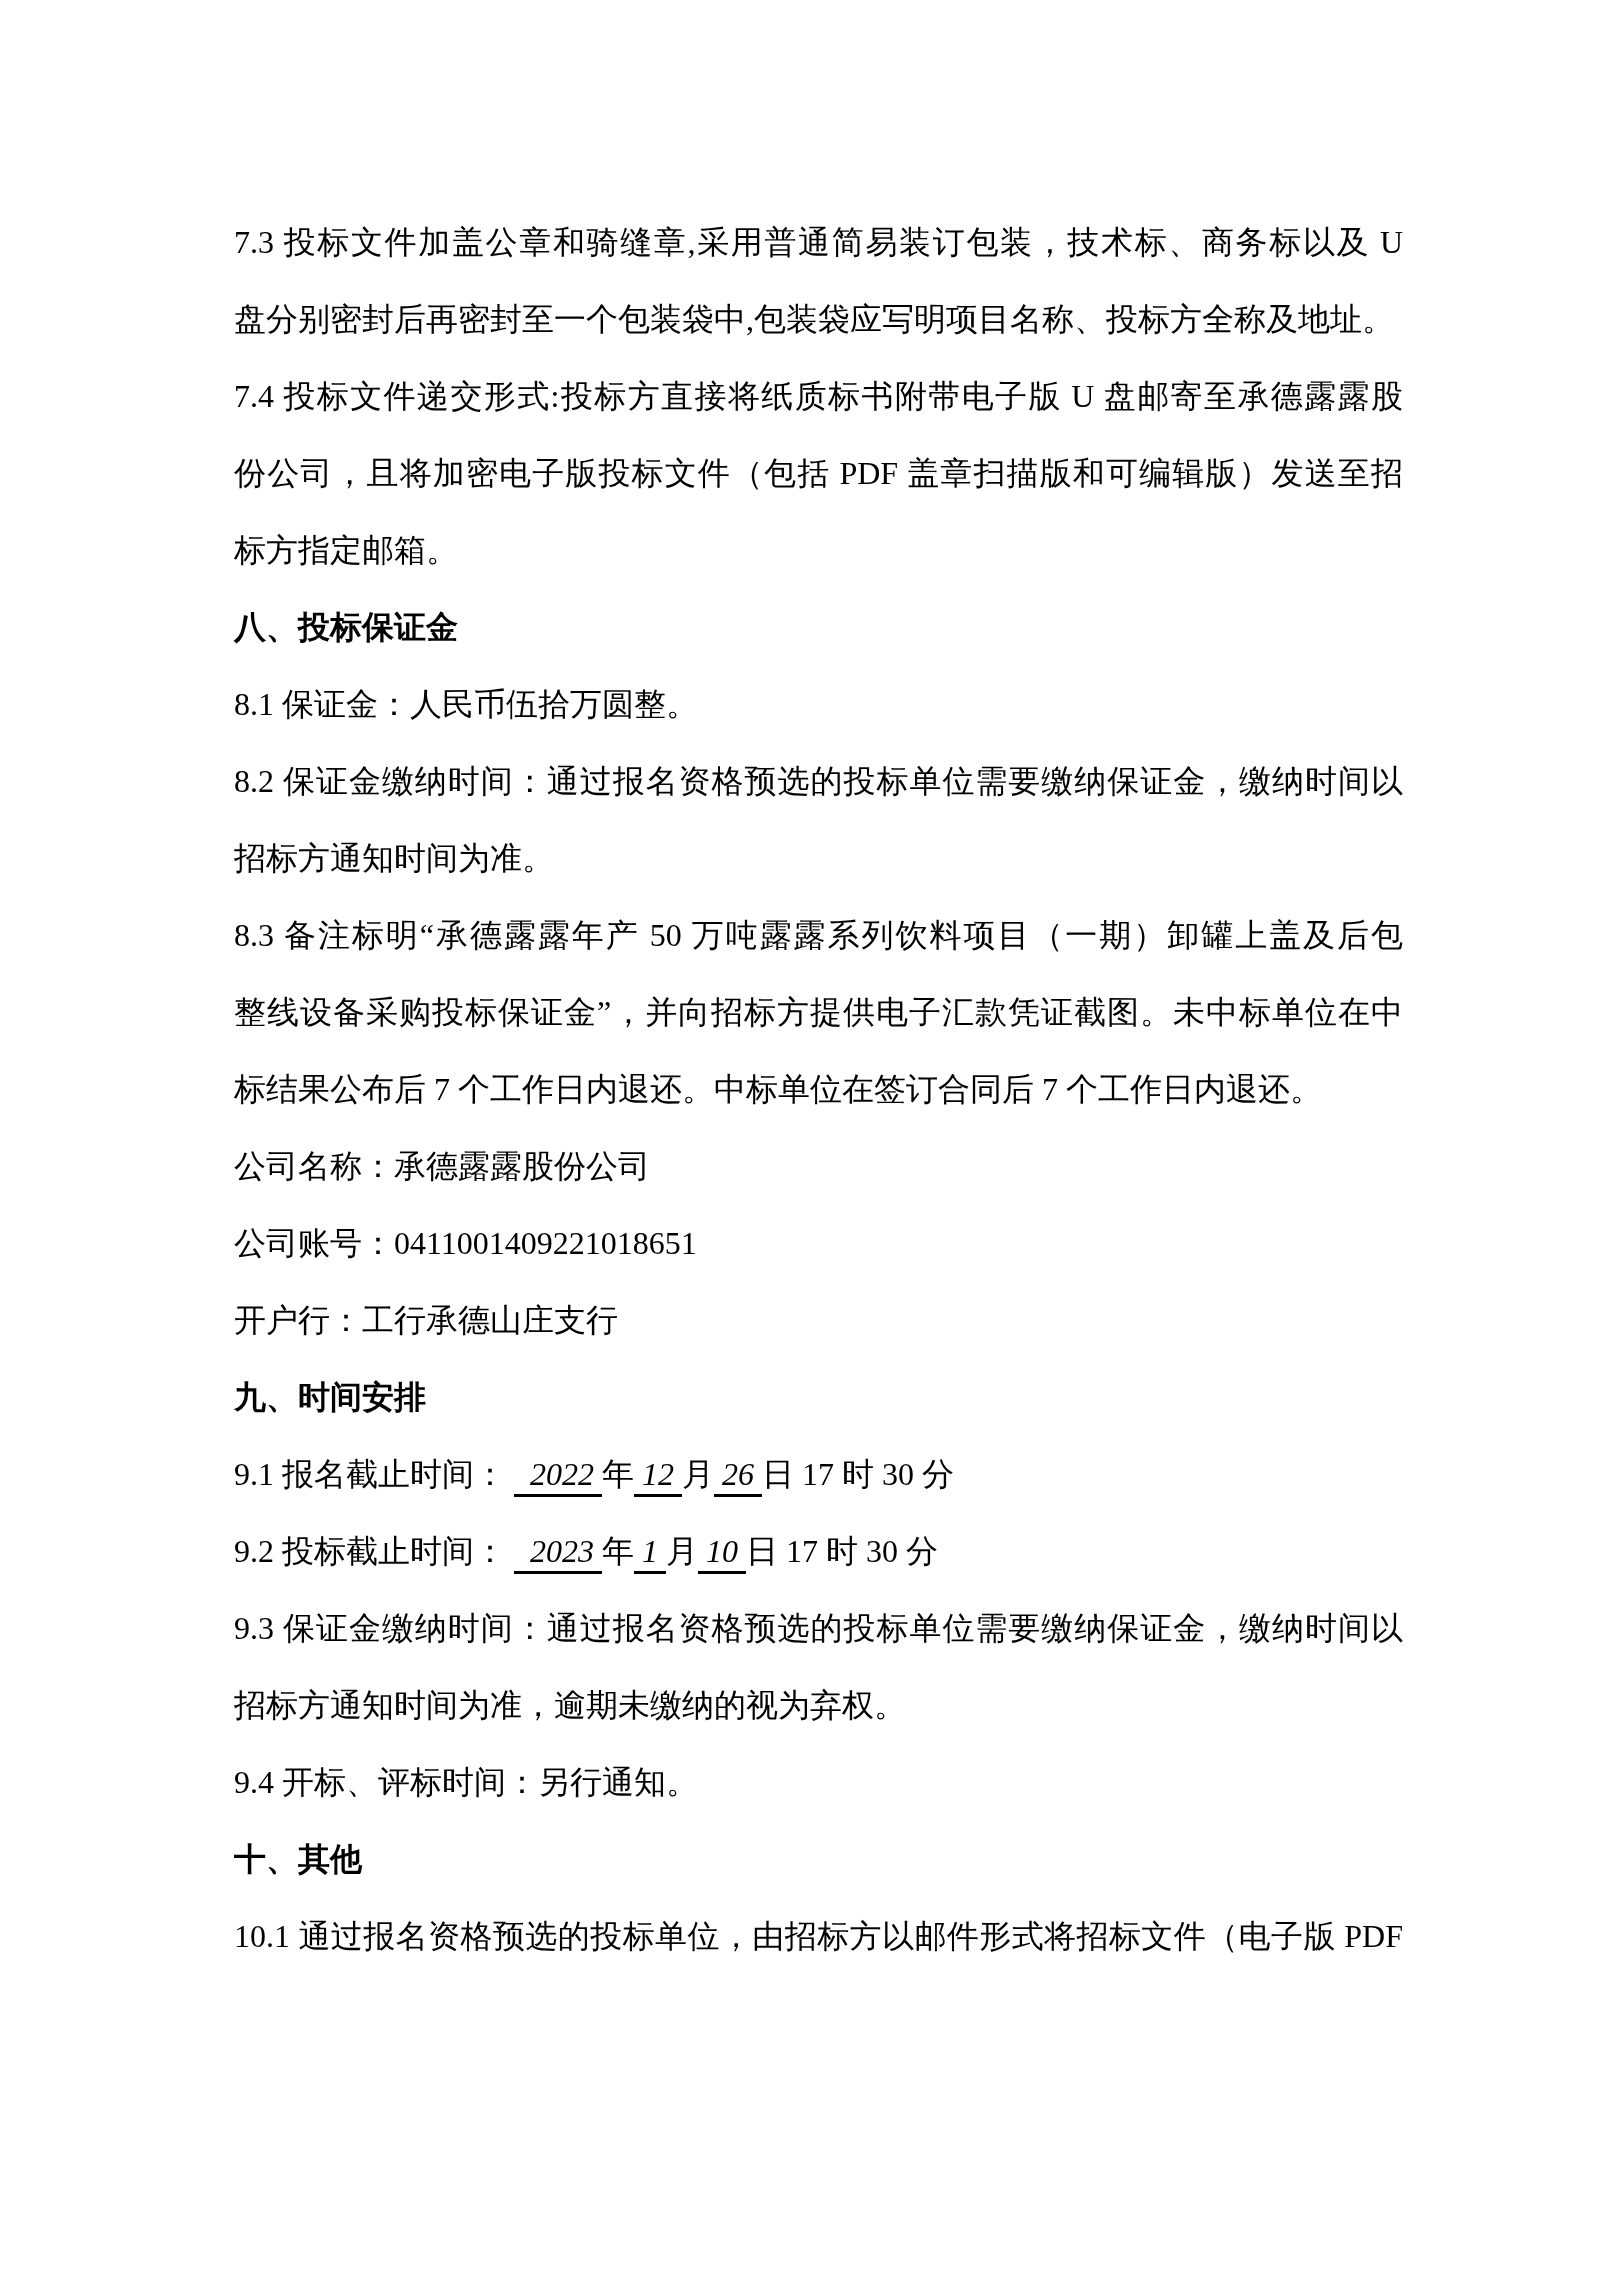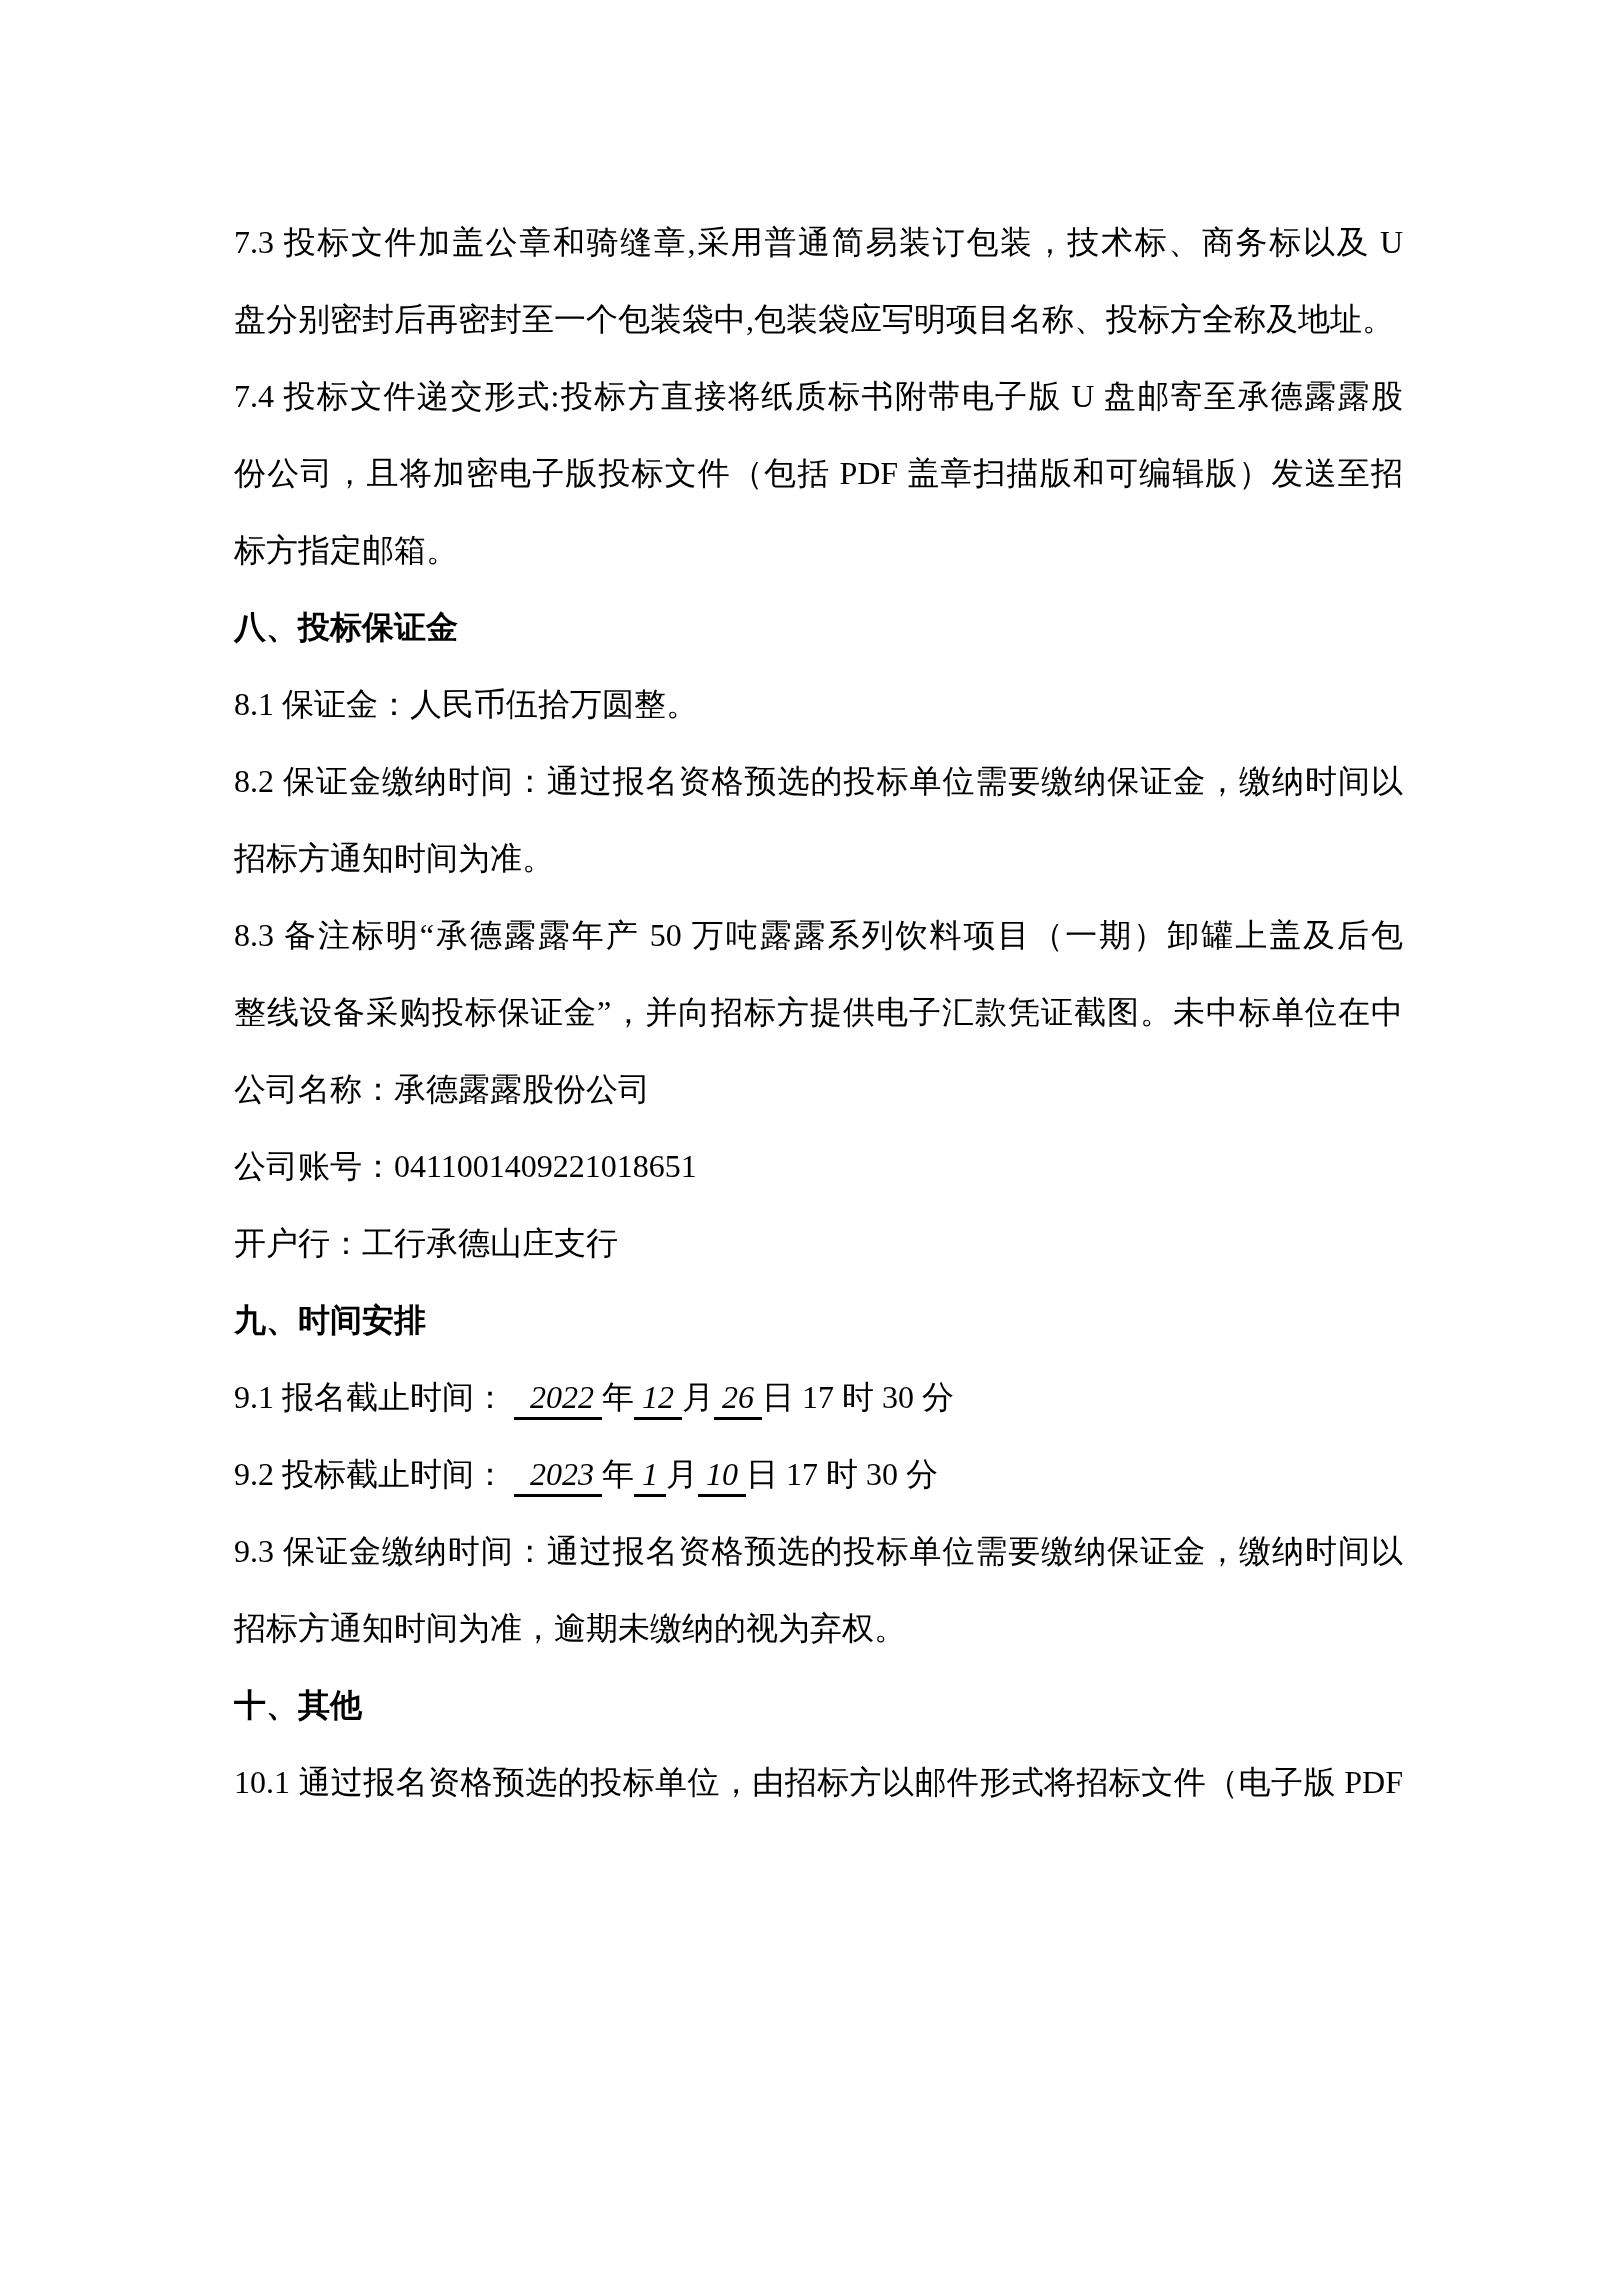--- a/index.html
+++ b/index.html
@@ -41,33 +41,35 @@
     <div class="line j">份公司，且将加密电子版投标文件（包括 PDF 盖章扫描版和可编辑版）发送至招</div>
     <div class="line">标方指定邮箱。</div>
 
     <div class="line h">八、投标保证金</div>
 
     <div class="line">8.1 保证金：人民币伍拾万圆整。</div>
     <div class="line j">8.2 保证金缴纳时间：通过报名资格预选的投标单位需要缴纳保证金，缴纳时间以</div>
     <div class="line">招标方通知时间为准。</div>
     <div class="line j">8.3 备注标明“承德露露年产 50 万吨露露系列饮料项目（一期）卸罐上盖及后包</div>
     <div class="line j">整线设备采购投标保证金”，并向招标方提供电子汇款凭证截图。未中标单位在中</div>
+    <div class="line">标结果公布后 7 个工作日内退还。中标单位在签订合同后 7 个工作日内退还。</div>
 
     <div class="line">公司名称：承德露露股份公司</div>
     <div class="line">公司账号：0411001409221018651</div>
     <div class="line">开户行：工行承德山庄支行</div>
 
     <div class="line h">九、时间安排</div>
 
     <div class="line"><span>9.1 报名截止时间： </span><span class="u">&nbsp;&nbsp;2022&nbsp;</span><span>年</span><span class="u">&nbsp;12&nbsp;</span><span>月</span><span class="u">&nbsp;26&nbsp;</span><span>日 17 时 30 分</span></div>
 
     <div class="line"><span>9.2 投标截止时间： </span><span class="u">&nbsp;&nbsp;2023&nbsp;</span><span>年</span><span class="u">&nbsp;1&nbsp;</span><span>月</span><span class="u">&nbsp;10&nbsp;</span><span>日 17 时 30 分</span></div>
 
     <div class="line j">9.3 保证金缴纳时间：通过报名资格预选的投标单位需要缴纳保证金，缴纳时间以</div>
     <div class="line">招标方通知时间为准，逾期未缴纳的视为弃权。</div>
+    <div class="line">9.4 开标、评标时间：另行通知。</div>
 
     <div class="line h">十、其他</div>
 
     <div class="line j">10.1 通过报名资格预选的投标单位，由招标方以邮件形式将招标文件（电子版 PDF</div>
 
   </div>
 </div>
 
 
 </body></html>

